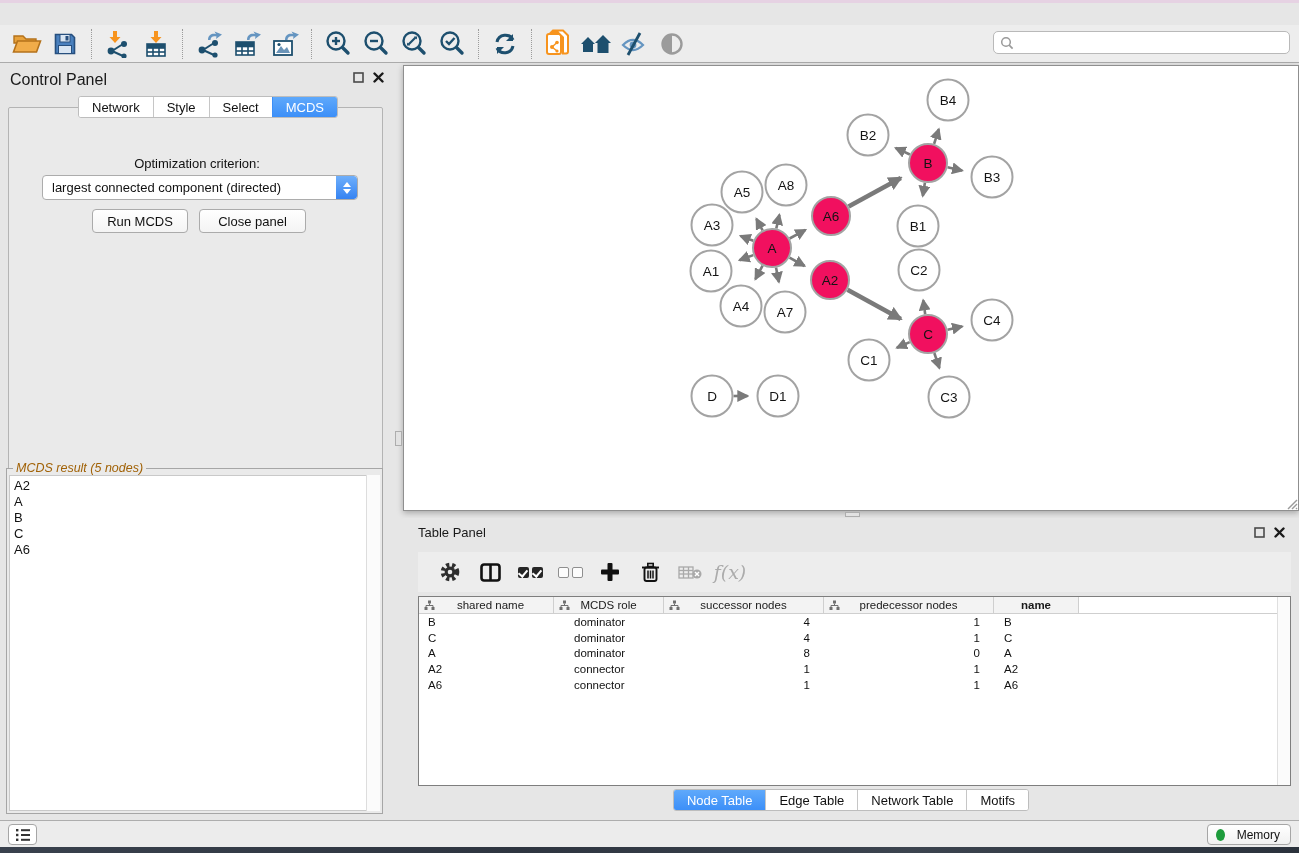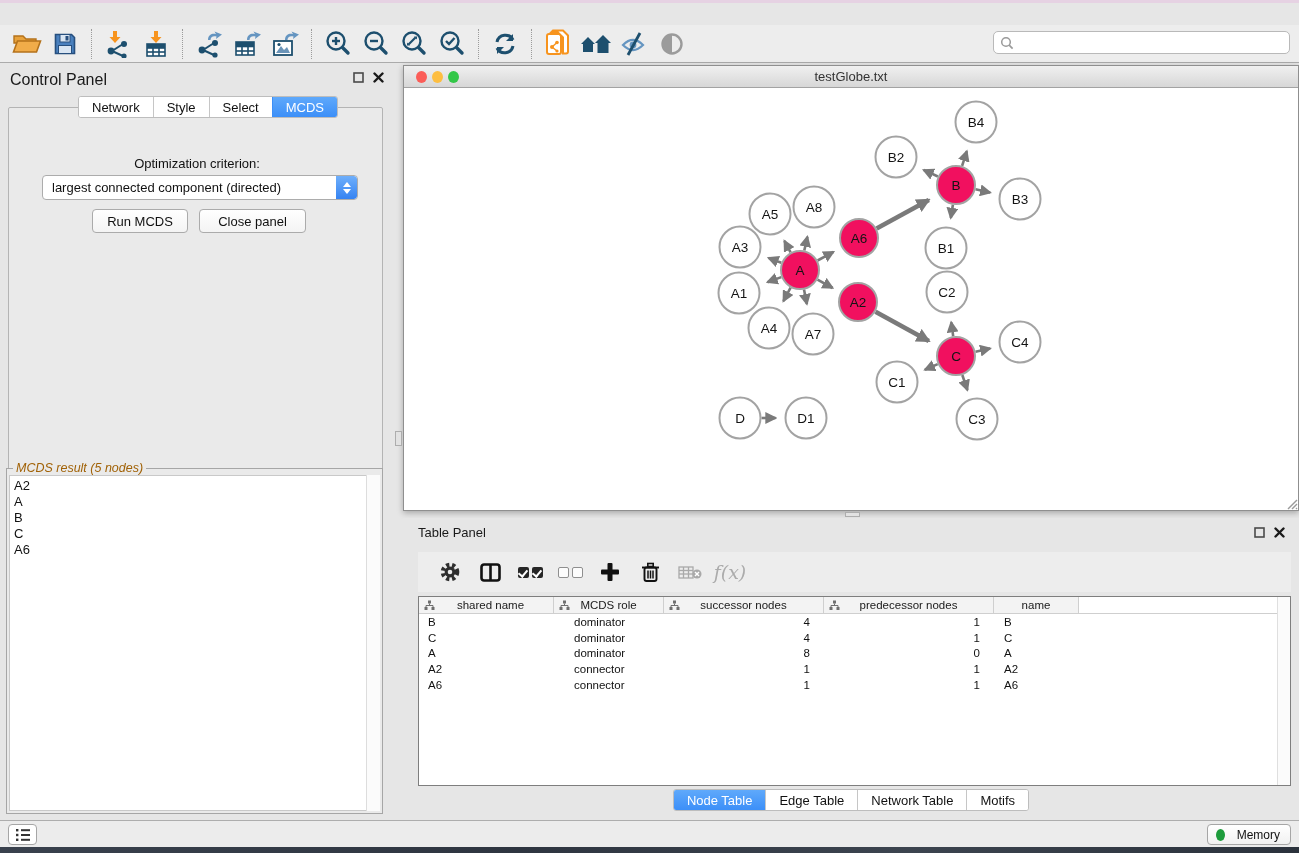--- a/index.html
+++ b/index.html
@@ -67,21 +67,21 @@
 
   
   .net-window { position:absolute; left:403px; top:65px; width:896px; height:446px; background:#FFF;
                 border:1px solid #8F8F8F; box-shadow:0 2px 6px rgba(0,0,0,0.28); }
   .net-titlebar { position:relative; height:22px; background:linear-gradient(#F0F0F0,#D7D7D7); border-bottom:1px solid #A3A3A3; }
   .ntl { position:absolute; top:5px; width:11px; height:12px; border-radius:50%; }
   .ntl.red { left:12px; background:#FB5D58; }
   .ntl.yel { left:28px; background:#FDBE41; }
   .ntl.grn { left:44px; background:#33C748; }
   .net-title { position:absolute; left:0; right:0; top:3px; text-align:center; font-size:13px; color:#333; }
-  .net-canvas { position:relative; width:724px; height:422px; background:#FFF; overflow:hidden;padding-left:28px; }
+  .net-canvas { position:relative; width:724px; height:422px; background:#FFF; overflow:hidden; }
   .net-grip { position:absolute; right:0; bottom:0; }
 
   
   .v-handle { position:absolute; left:395px; top:431px; width:7px; height:15px; background:#E2E2E2; border:1px solid #ADADAD; }
   .h-handle { position:absolute; left:845px; top:512px; width:15px; height:5px; background:#E2E2E2; border:1px solid #ADADAD; }
 
   
   .table-panel { position:absolute; left:403px; top:518px; width:896px; height:302px; background:#E6E6E6; }
   .tp-header { position:absolute; left:15px; top:7px; font-size:13px; color:#1A1A1A; }
   .tp-header-icons { right:14px; }
@@ -330,26 +330,20 @@
           <div class="result-item">A</div>
           <div class="result-item">B</div>
           <div class="result-item">C</div>
           <div class="result-item">A6</div>
         </div>
       <div class="result-scroll"></div>
     </div>
   </div>
 
   <div class="net-window">
-    <div class="net-titlebar">
-      <div class="ntl red"></div>
-      <div class="ntl yel"></div>
-      <div class="ntl grn"></div>
-      <div class="net-title">testGlobe.txt</div>
-    </div>
     <div class="net-canvas" id="net-canvas">
         <svg width="894" height="422" viewBox="0 0 894 422">
           <defs>
             <marker id="arr" viewBox="0 0 10 10" refX="8.5" refY="5" markerWidth="4.6" markerHeight="4.6" orient="auto">
               <path d="M0 0 L10 5 L0 10 z" fill="#7A7A7A"></path>
             </marker>
             <marker id="arrT" viewBox="0 0 10 10" refX="8.5" refY="5" markerWidth="3.1" markerHeight="3.1" orient="auto">
               <path d="M0 0 L10 5 L0 10 z" fill="#7A7A7A"></path>
             </marker>
           </defs>
@@ -596,21 +590,21 @@
                 <line x1="5.5" y1="3.5" x2="5.5" y2="5.5"></line>
                 <line x1="2" y1="5.5" x2="2" y2="7"></line>
                 <line x1="2" y1="5.5" x2="9" y2="5.5"></line>
                 <line x1="9" y1="5.5" x2="9" y2="7"></line>
               </g>
             <rect x="0.5" y="7" width="3" height="3" fill="#6E6E6E"></rect>
               <rect x="7.5" y="7" width="3" height="3" fill="#6E6E6E"></rect>
           </svg>
           <span>predecessor nodes</span>
         </div>
-        <div class="th c4" style="padding-left:0;justify-content:center;">
+        <div class="th c4" style="padding-left:0;justify-content:center;font-weight:bold;">
           <span>name</span>
         </div>
       </div>
       <div id="table-body">
           <div class="trow">
             <div class="tcell c0">B</div>
             <div class="tcell c1">dominator</div>
             <div class="tcell c2">4</div>
             <div class="tcell c3">1</div>
             <div class="tcell c4">B</div>

